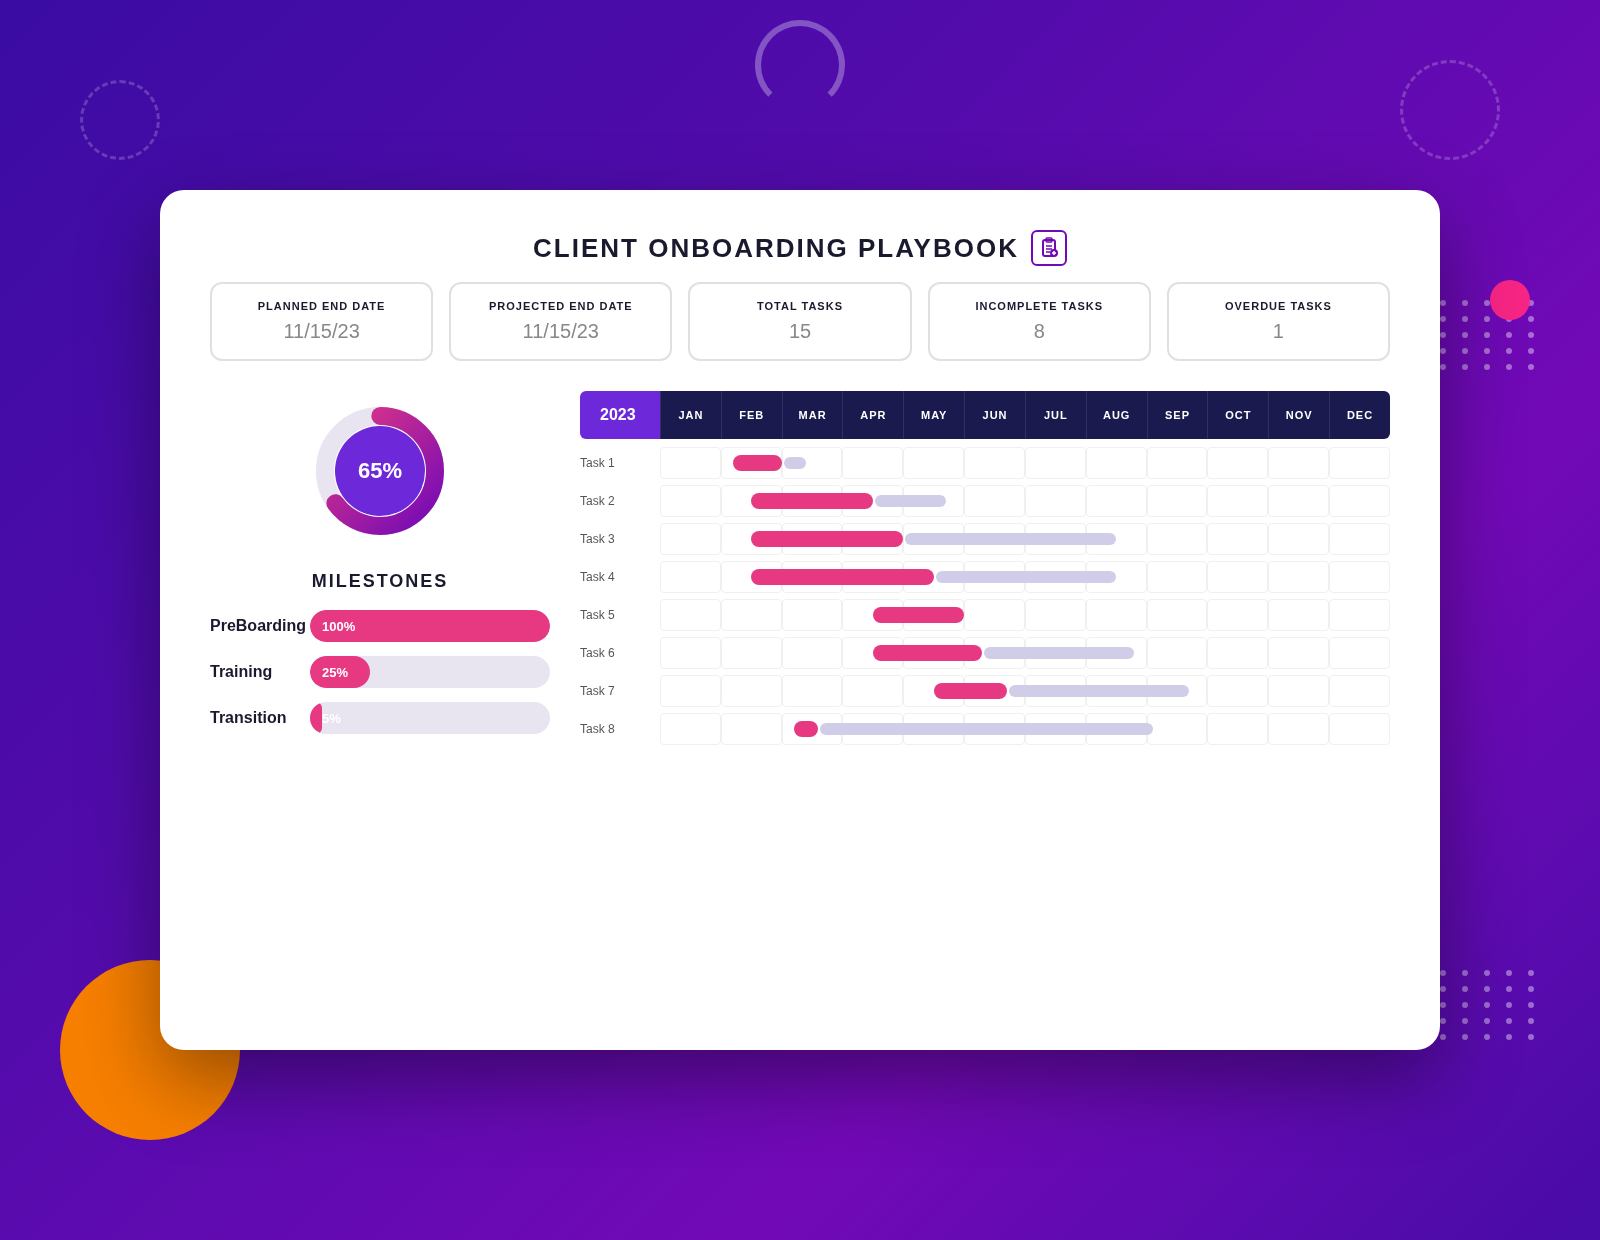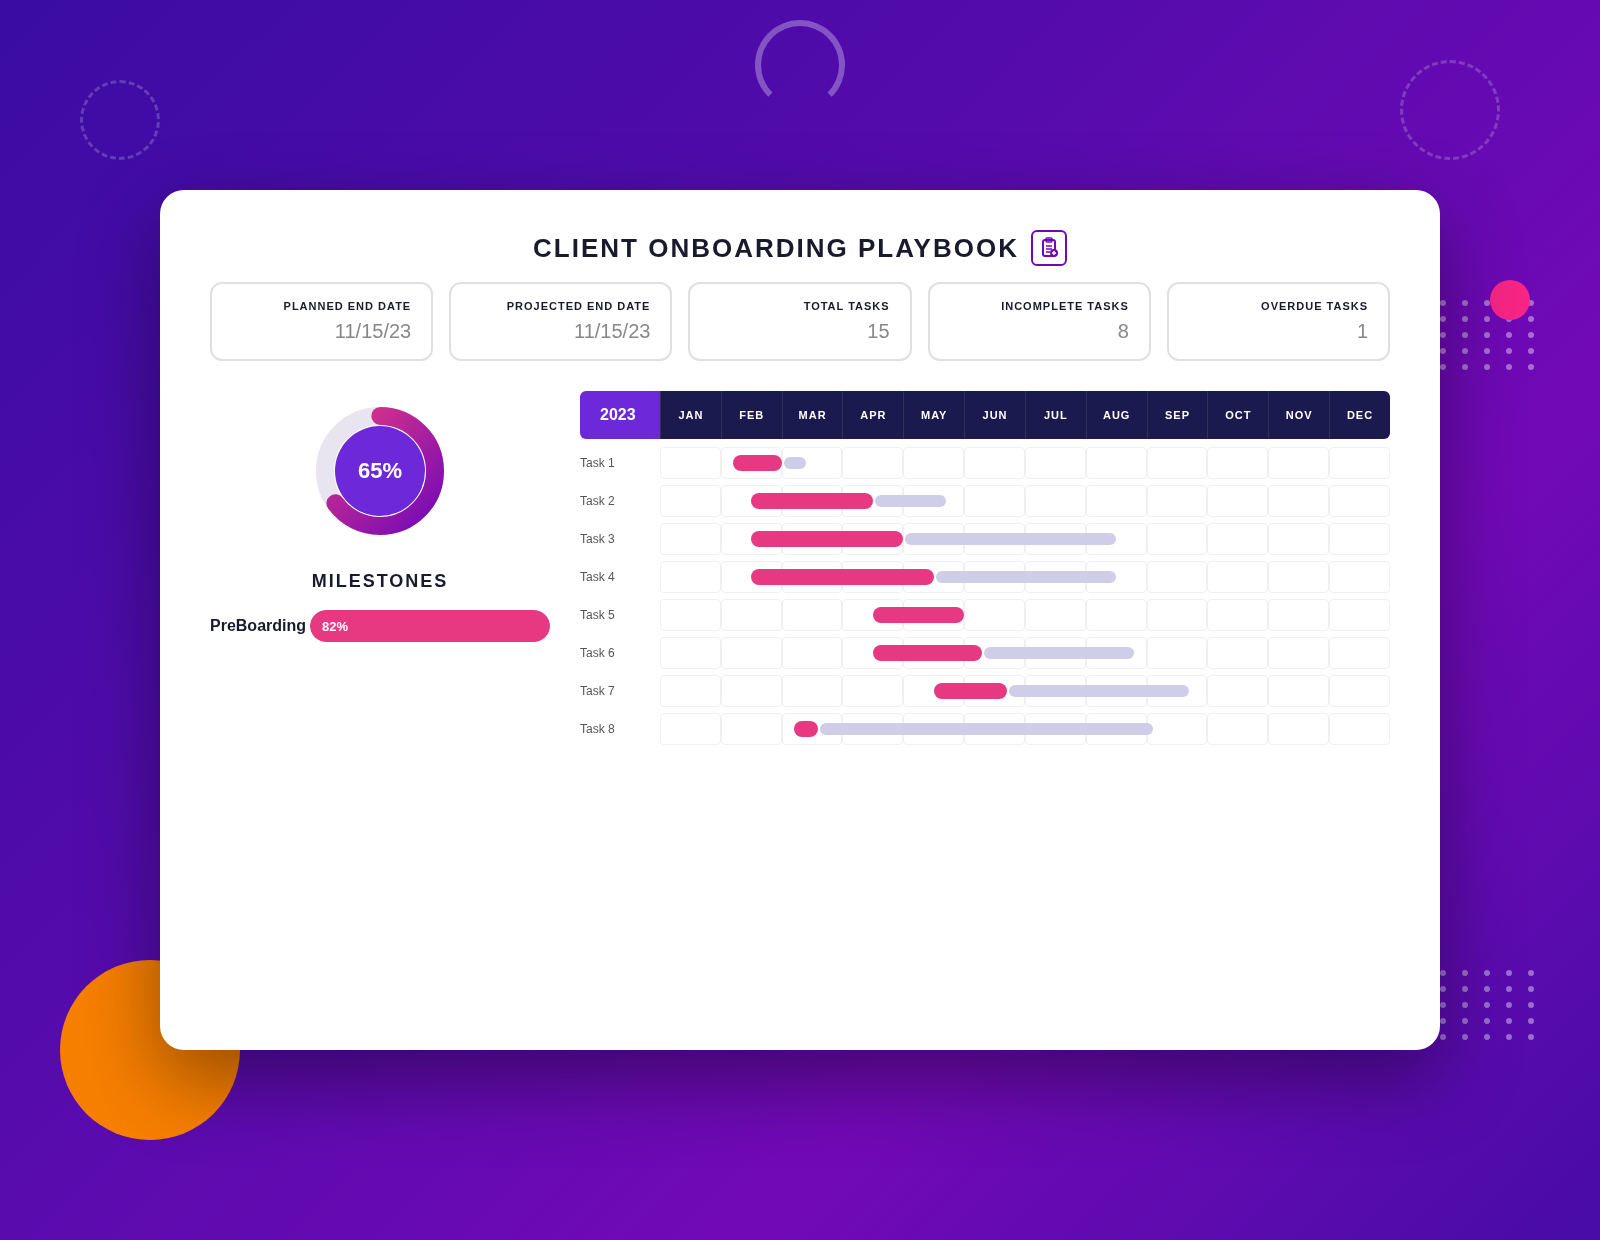--- a/index.html
+++ b/index.html
@@ -127,21 +127,21 @@
     .stats-row {
       display: flex;
       gap: 16px;
       margin-bottom: 30px;
     }
     .stat-card {
       flex: 1;
       border: 2px solid #e0e0e0;
       border-radius: 12px;
       padding: 16px 20px;
-      text-align: right;
+      text-align: center;
     }
     .stat-label {
       font-size: 11px;
       font-weight: 700;
       color: #1a1a2e;
       letter-spacing: 1px;
       margin-bottom: 8px;
       text-transform: uppercase;
     }
     .stat-value {
@@ -437,21 +437,33 @@
         </svg>
         <div class="donut-center">65%</div>
       </div>
 
       <div class="milestones-title">MILESTONES</div>
 
       <div id="milestone-list">
           <div class="milestone-item">
       <div class="milestone-name">PreBoarding</div>
       <div class="progress-bar-container">
-        <div class="progress-bar-fill progress-pink" style="width:100%">82%</div>
+        <div class="progress-bar-fill progress-pink" style="width:100%">100%</div>
+      </div>
+    </div>
+          <div class="milestone-item">
+      <div class="milestone-name">Training</div>
+      <div class="progress-bar-container">
+        <div class="progress-bar-fill progress-pink" style="width:25%">25%</div>
+      </div>
+    </div>
+          <div class="milestone-item">
+      <div class="milestone-name">Transition</div>
+      <div class="progress-bar-container">
+        <div class="progress-bar-fill progress-pink" style="width:5%">5%</div>
       </div>
     </div>
         </div>
     </div>
 
     <div class="right-panel">
 
       <div class="gantt-header">
         <div class="gantt-year-cell">2023</div>
         <div id="gantt-months" style="display:flex; flex:1;">

